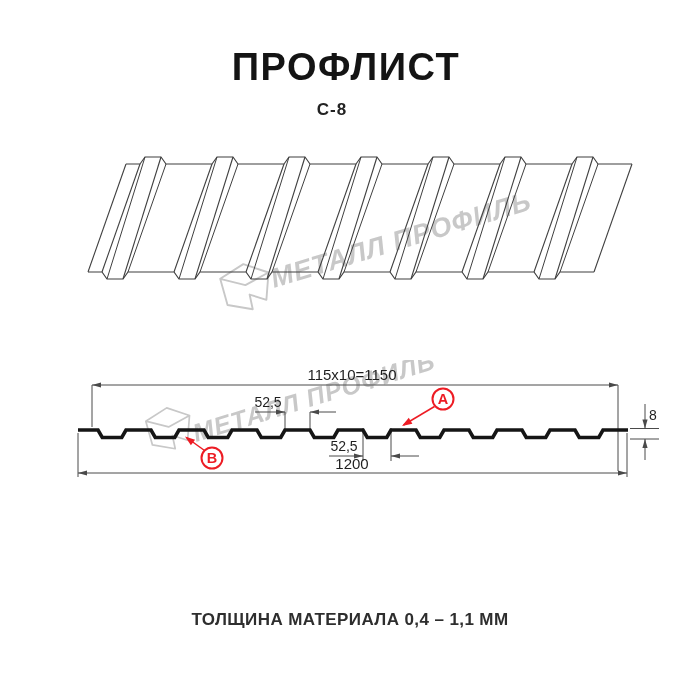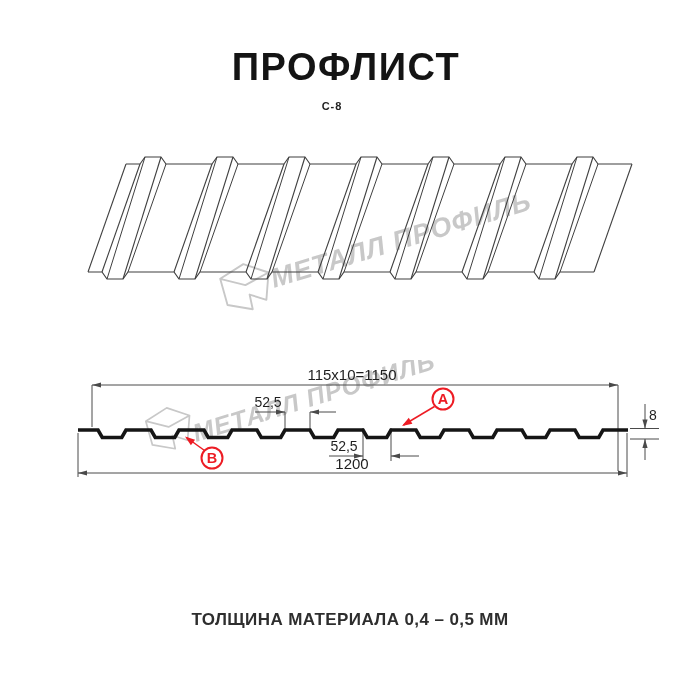--- a/index.html
+++ b/index.html
@@ -1,20 +1,20 @@
 <!DOCTYPE html>
 <html><head>
 <meta charset="utf-8">
 <style>
   *{margin:0;padding:0;box-sizing:border-box}
   html,body{width:700px;height:700px;background:#ffffff;overflow:hidden}
   body{position:relative;font-family:"Liberation Sans",sans-serif;color:#161616}
   .abs{position:absolute}
   .title{top:46px;left:0;width:692px;text-align:center;font-size:38px;font-weight:800;letter-spacing:1.5px;color:#141414}
-  .subtitle{top:100px;left:0;width:664px;text-align:center;font-size:11px;font-weight:700;letter-spacing:1px;color:#222}
+  .subtitle{top:100px;left:0;width:664px;text-align:center;font-size:17px;font-weight:700;letter-spacing:1px;color:#222}
   .footer{top:610px;left:0;width:700px;text-align:center;font-size:17px;font-weight:700;letter-spacing:.4px;color:#2e2e2e}
   #sheet3d{top:148px;left:0}
   #crosssec{top:360px;left:0}
   svg{display:block}
   svg text{font-family:"Liberation Sans",sans-serif}
   .dim{font-size:14px;fill:#1f1f1f}
   .dimL{font-size:15px;fill:#1f1f1f}
   .mark{font-size:14.5px;font-weight:bold;fill:var(--accent,#ed1c24)}
   .wm{font-weight:bold;font-style:italic;fill:var(--wm,#c8c8c8);letter-spacing:1px}
   #wm1text{font-size:27px}
@@ -111,13 +111,13 @@
     </g>
   <text class="dimL" x="352" y="20" text-anchor="middle">115x10=1150</text>
   <text class="dim" x="268" y="47" text-anchor="middle">52,5</text>
   <text class="dim" x="344" y="91" text-anchor="middle">52,5</text>
   <text class="dim" x="649" y="60" text-anchor="start">8</text>
   <text class="dimL" x="352" y="109" text-anchor="middle">1200</text>
   <text class="mark" x="443" y="44" text-anchor="middle">A</text>
   <text class="mark" x="212" y="103" text-anchor="middle">B</text>
 </svg>
 
-<div class="abs footer">ТОЛЩИНА МАТЕРИАЛА 0,4 – 0,5 ММ</div>
+<div class="abs footer">ТОЛЩИНА МАТЕРИАЛА 0,4 – 1,1 ММ</div>
 
 </body></html>

